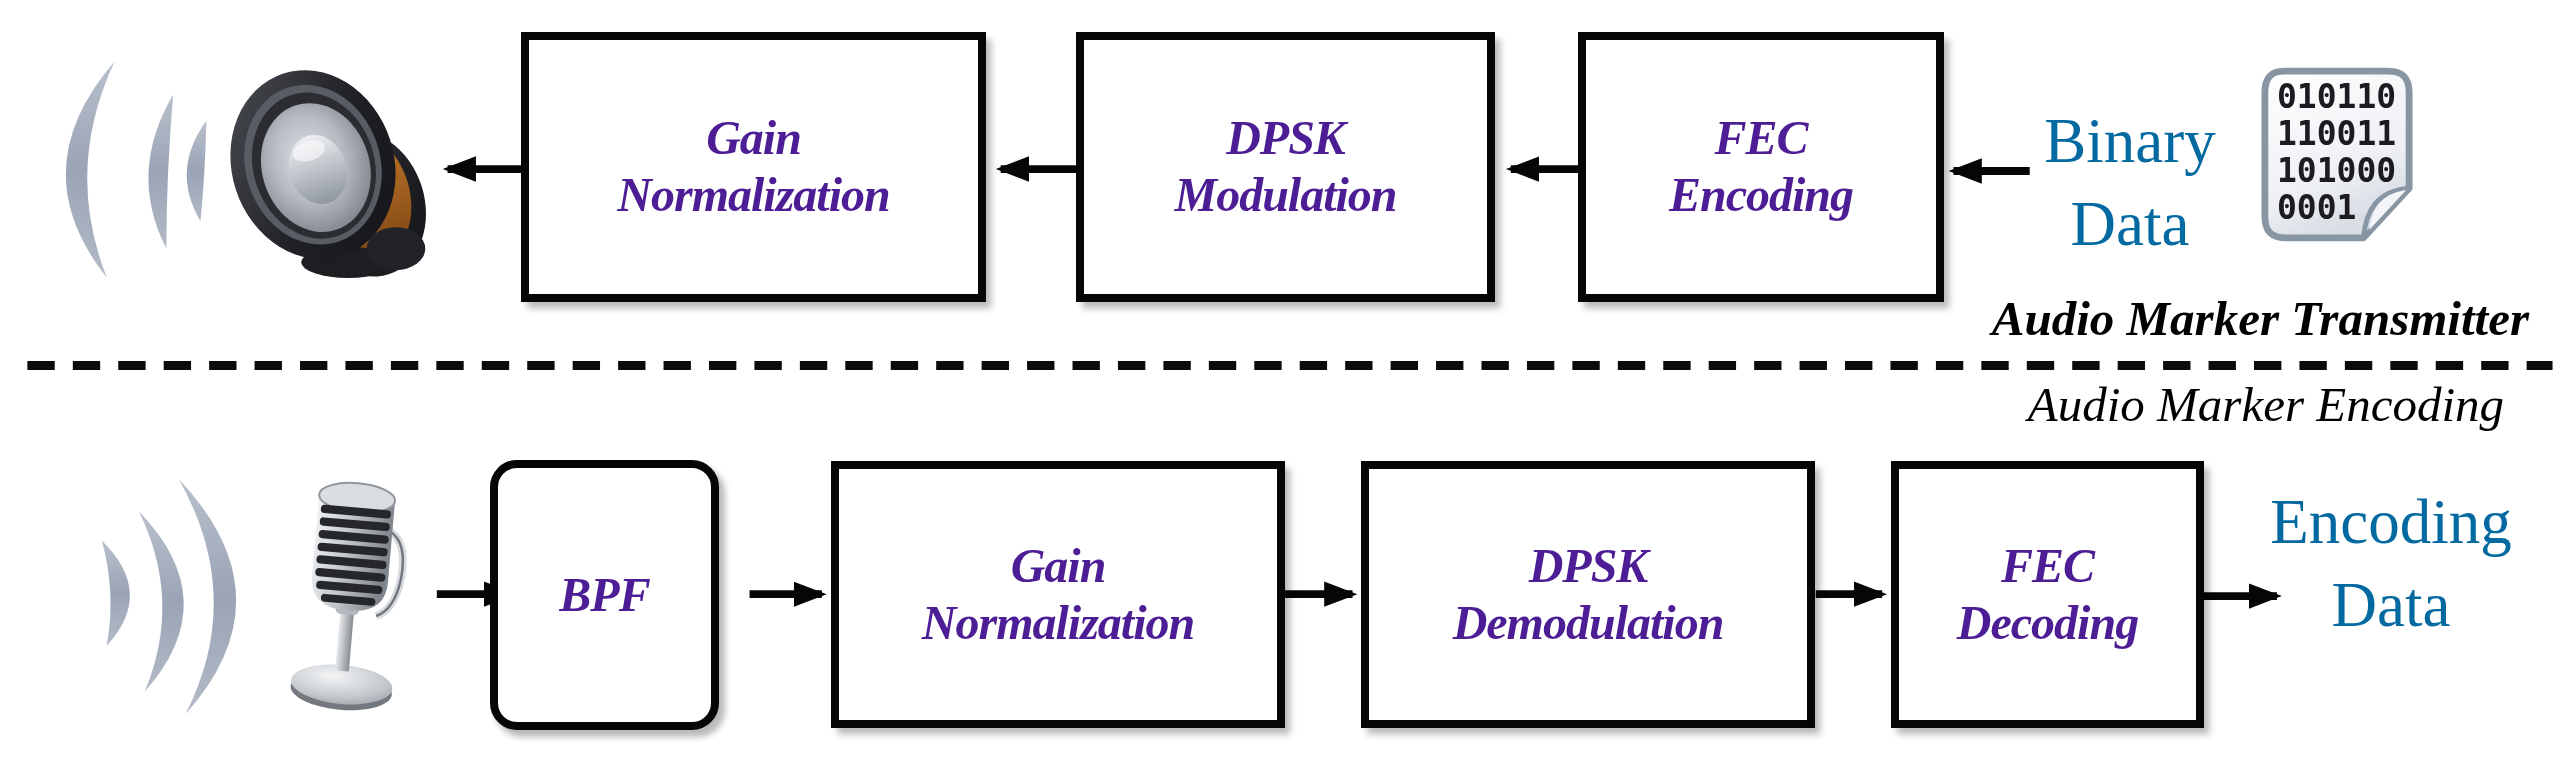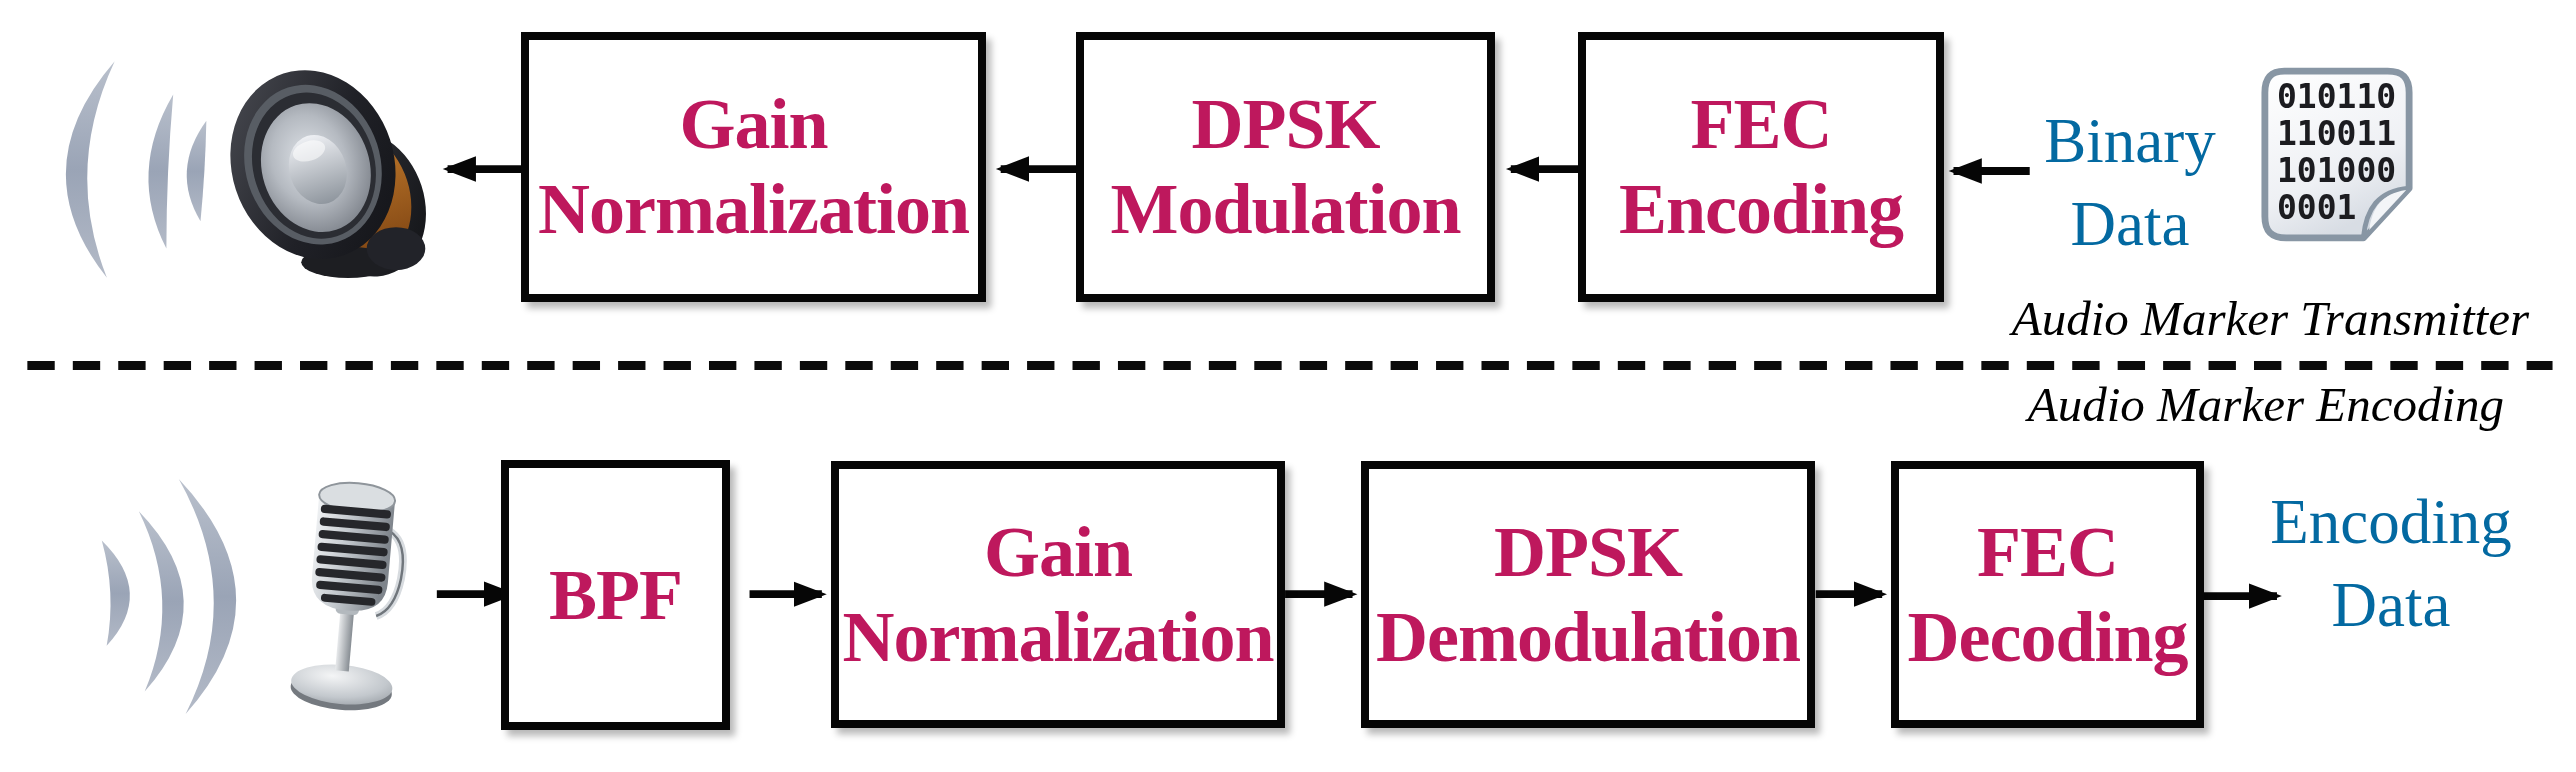--- a/index.html
+++ b/index.html
@@ -14,25 +14,26 @@
     position:absolute;
     box-sizing:border-box;
     background:#ffffff;
     border:8.8px solid #060606;
     box-shadow:5.9px 6.8px 6.8px rgba(0,0,0,0.28);
     display:flex;align-items:center;justify-content:center;
     text-align:center;
   }
   .block-label{
     font-weight:bold;
-    font-size:72px;
+    font-size:48px;
     line-height:1.18;
-    color:#be185d;
+    color:#4c1d95;
     white-space:pre-line;
     letter-spacing:-1px;
+    font-style:italic;
   }
   .annotation{
     position:absolute;
     font-size:63px;
     line-height:1.32;
     color:#0369a1;
     text-align:center;
     white-space:pre-line;
   }
   .section-label{
@@ -160,21 +161,21 @@
     </defs>
     <path d="M25,5 H131 C147,5 153,12 153,27 V125 L106,176 H27 C11,176 5,169 5,154 V27 C5,12 11,5 25,5 Z" fill="url(#doc)" stroke="#8896a4" stroke-width="7" stroke-linejoin="round"></path>
     <path d="M153,125 L106,176 C109,146 121,128 153,125 Z" fill="#d3d9e1" stroke="#8896a4" stroke-width="5" stroke-linejoin="round"></path>
     <path d="M150,127 L112,168 C115,146 124,131 150,127 Z" fill="#f3f5f8"></path>
   </svg>
   <div class="binary-digits" style="left:2277px;top:78px;">010110
 110011
 101000
 0001</div>
 
-  <div class="section-label" style="right:47px;top:290px;">Audio Marker Transmitter</div>
+  <div class="section-label" style="right:47px;top:290px;font-weight:bold;">Audio Marker Transmitter</div>
   <div class="section-label" style="right:72px;top:376px;">Audio Marker Encoding</div>
 
   <svg class="icon" style="left:93px;top:472px;" width="156" height="249" viewBox="0 0 160 255">
     <defs>
       <linearGradient id="wg2" x1="0" y1="0" x2="0" y2="1">
         <stop offset="0" stop-color="#b9c0cc"></stop>
           <stop offset="0.5" stop-color="#9aa4b6"></stop>
           <stop offset="1" stop-color="#b3bac7"></stop>
       </linearGradient>
     </defs>
@@ -215,21 +216,21 @@
         <rect x="25" y="60" width="72" height="8.5" rx="4"></rect>
         <rect x="25" y="73" width="72" height="8.5" rx="4"></rect>
         <rect x="25" y="86" width="72" height="8.5" rx="4"></rect>
         <rect x="25" y="99" width="72" height="8.5" rx="4"></rect>
         <rect x="27" y="112" width="68" height="8.5" rx="4"></rect>
         <rect x="33" y="125" width="56" height="8" rx="4"></rect>
       </g>
     </g>
   </svg>
 
-  <div class="block" style="left:501px;top:460px;width:229px;height:270px;">
+  <div class="block" style="left:490px;top:460px;width:229px;height:270px;border-radius:27px;">
     <span class="block-label">BPF</span>
   </div>
   <div class="block" style="left:831px;top:461px;width:454px;height:267px;">
     <span class="block-label">Gain
 Normalization</span>
   </div>
   <div class="block" style="left:1361px;top:461px;width:454px;height:267px;">
     <span class="block-label">DPSK
 Demodulation</span>
   </div>

